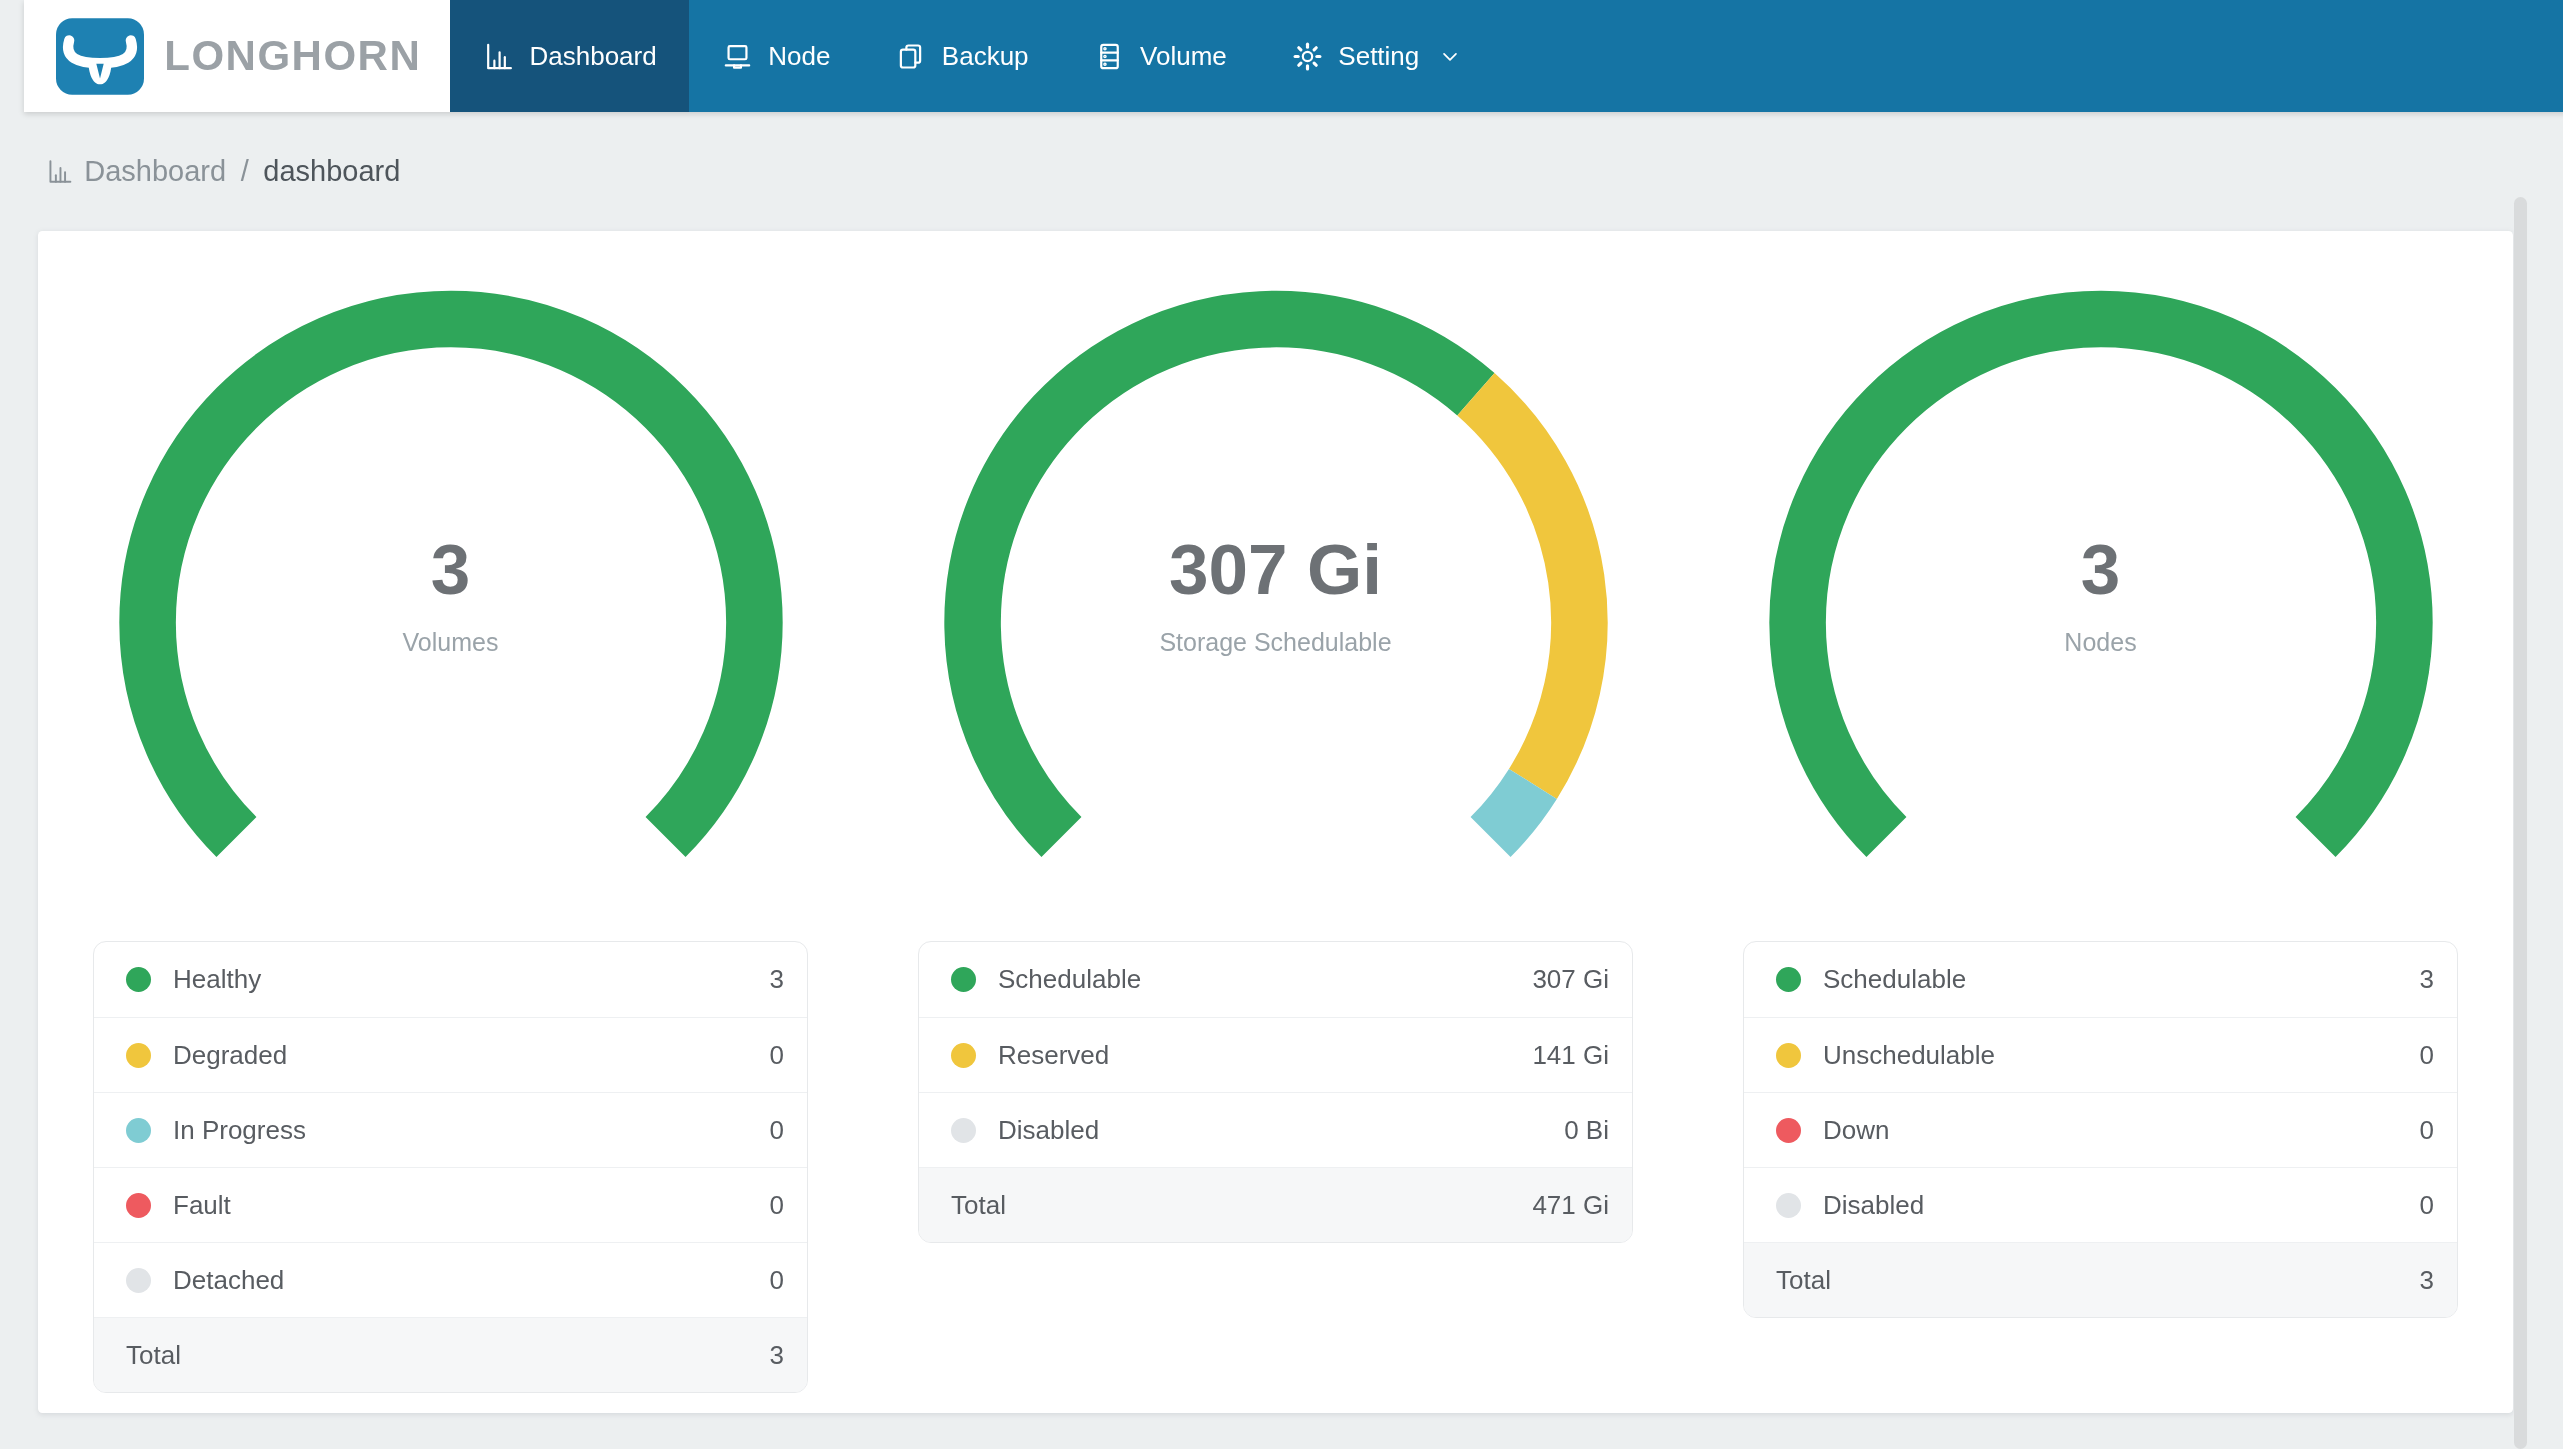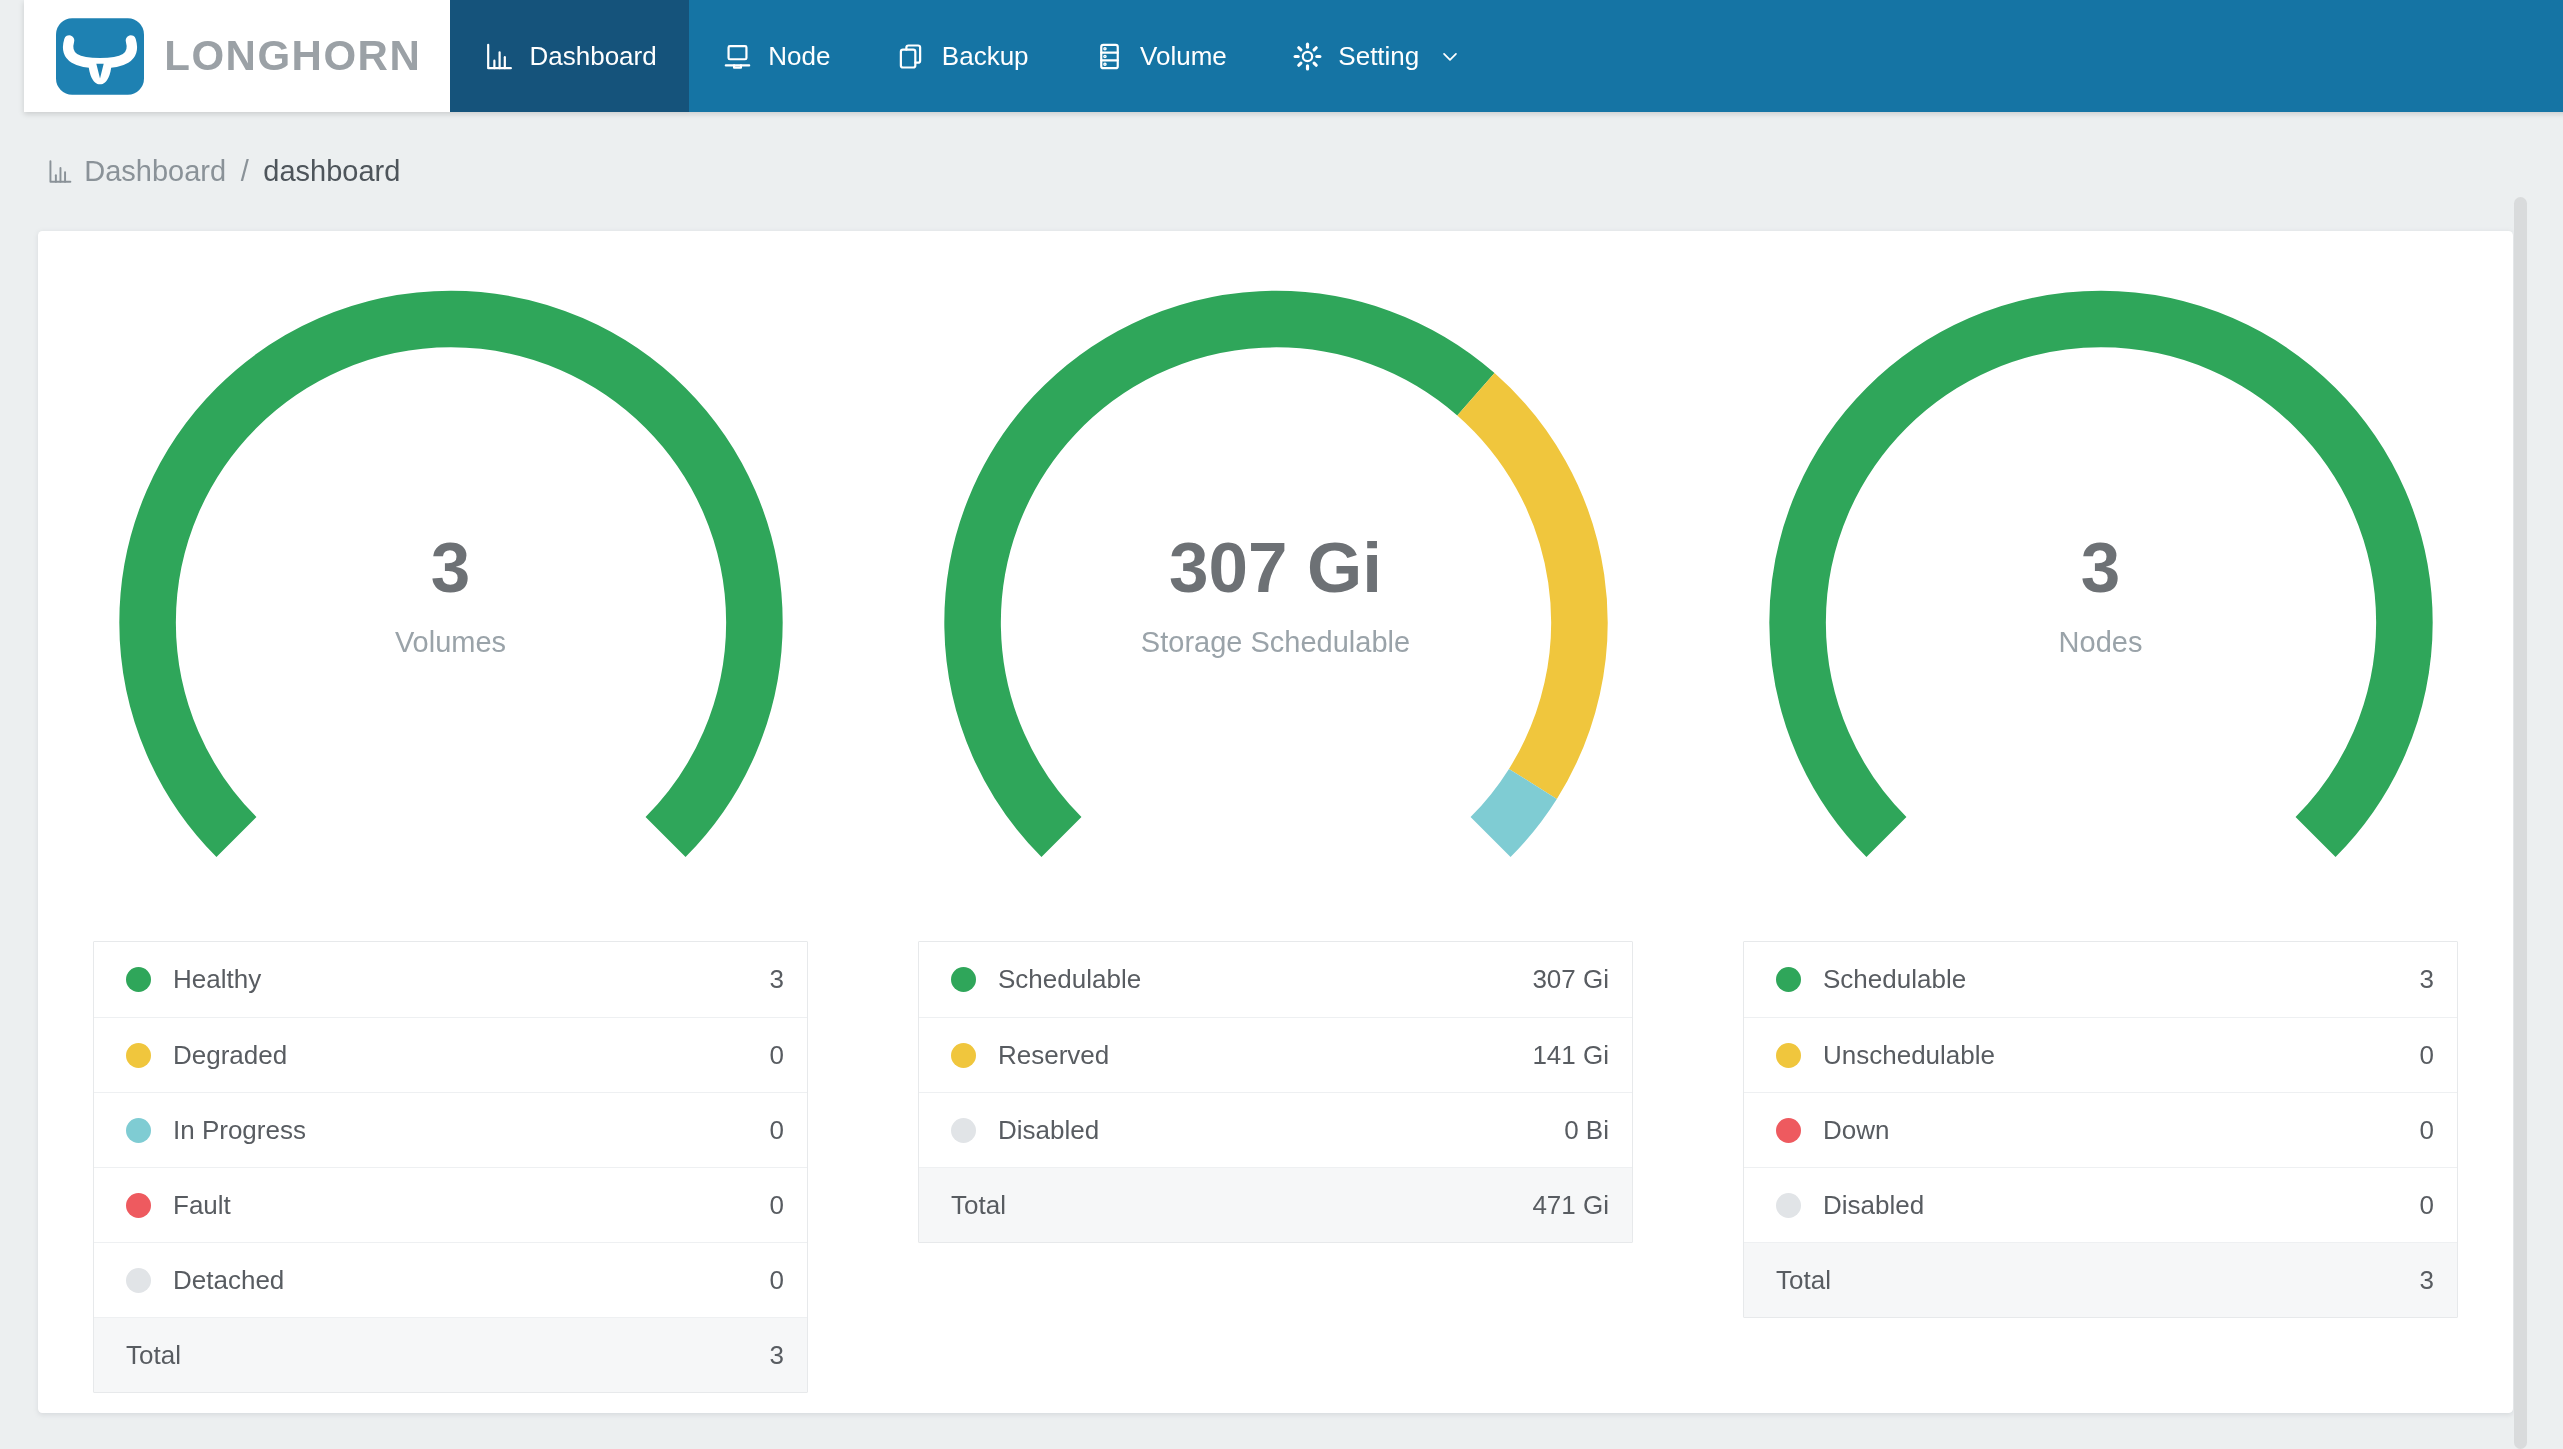--- a/index.html
+++ b/index.html
@@ -72,29 +72,29 @@
     position: absolute; top: 363px; left: 50%;
     transform: translate(-50%, -50%);
     display: flex; flex-direction: column; align-items: center;
     gap: 25px; pointer-events: none; width: 508px;
   }
   .center-value {
     font-size: 71px; font-weight: bold;
     color: var(--gauge-value, #6d7175); line-height: 1;
   }
   .center-label {
-    font-size: 29px; color: var(--gauge-label, #9aa3a9); line-height: 1;
+    font-size: 25px; color: var(--gauge-label, #9aa3a9); line-height: 1;
   }
 
   
   .legend-table {
     position: absolute; top: 710px; left: 55px; right: 55px;
     background: #ffffff;
     border: 1.5px solid var(--table-border, #e7e9eb);
-    border-radius: 1px; overflow: hidden;
+    border-radius: 13px; overflow: hidden;
   }
   .legend-row {
     height: 75px; display: flex; align-items: center;
     padding: 0 23px 0 32px; font-size: 26px;
     color: var(--legend-text, #585c61);
     border-top: 0.7px solid var(--row-divider, #eef0f2);
   }
   .legend-row:first-child { border-top: none; }
   .legend-row .dot {
     width: 25px; height: 25px; border-radius: 50%;

